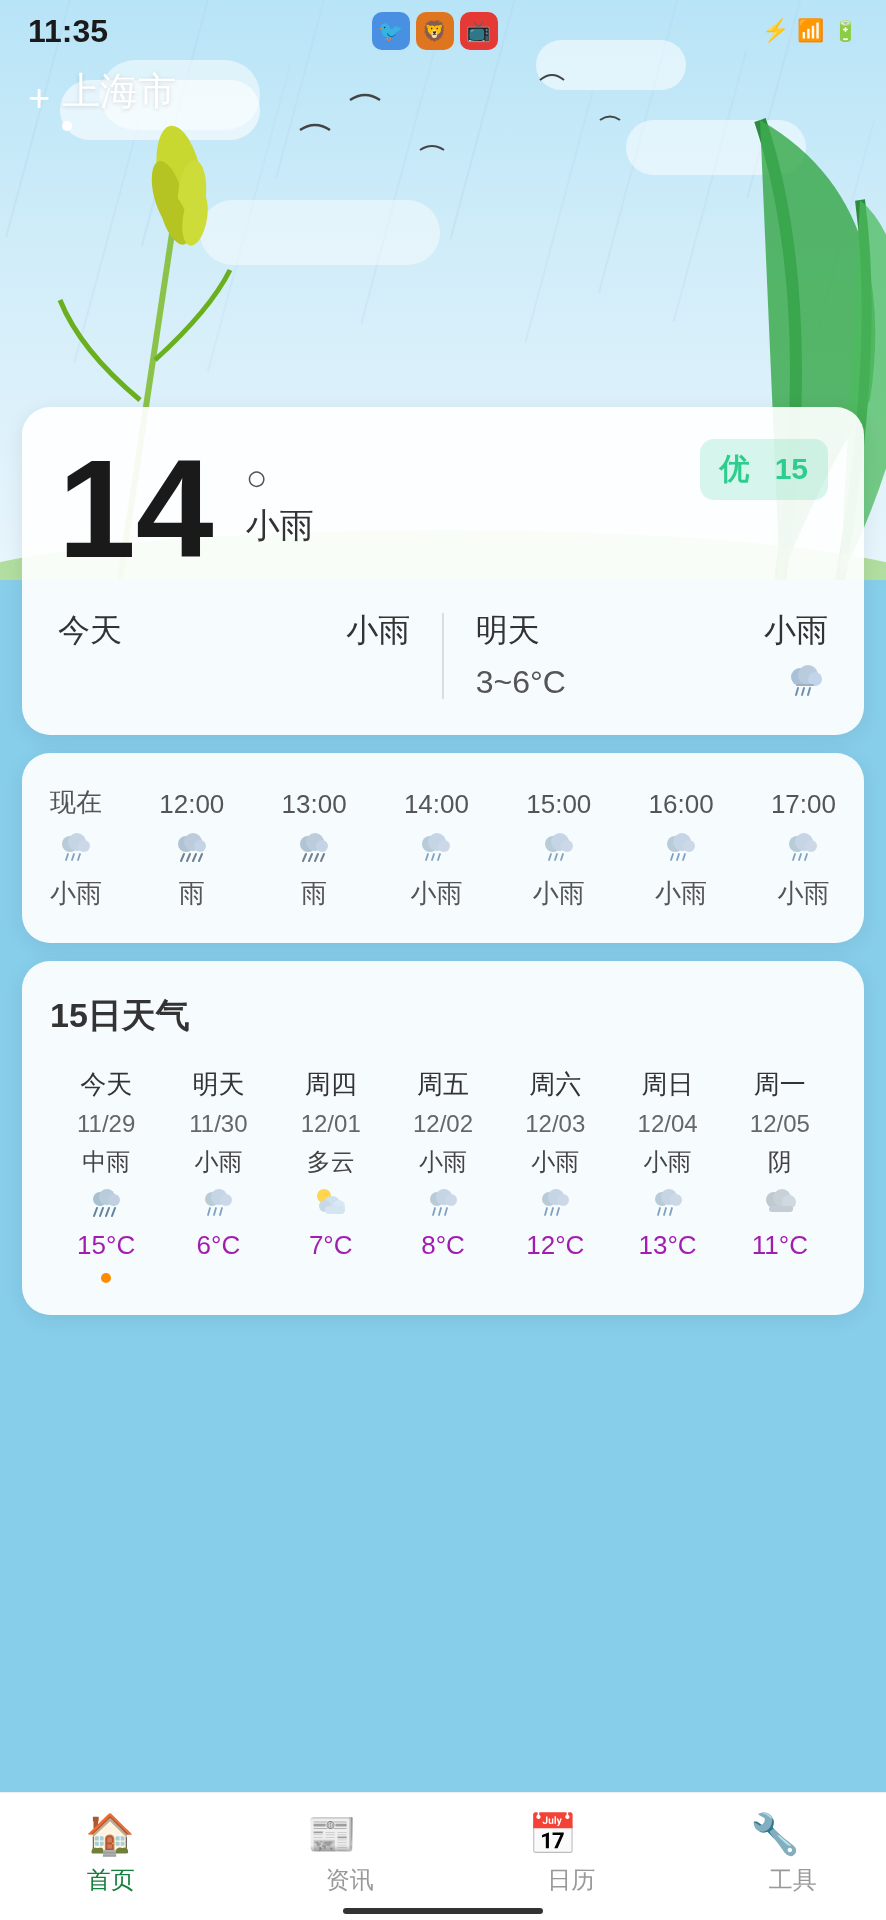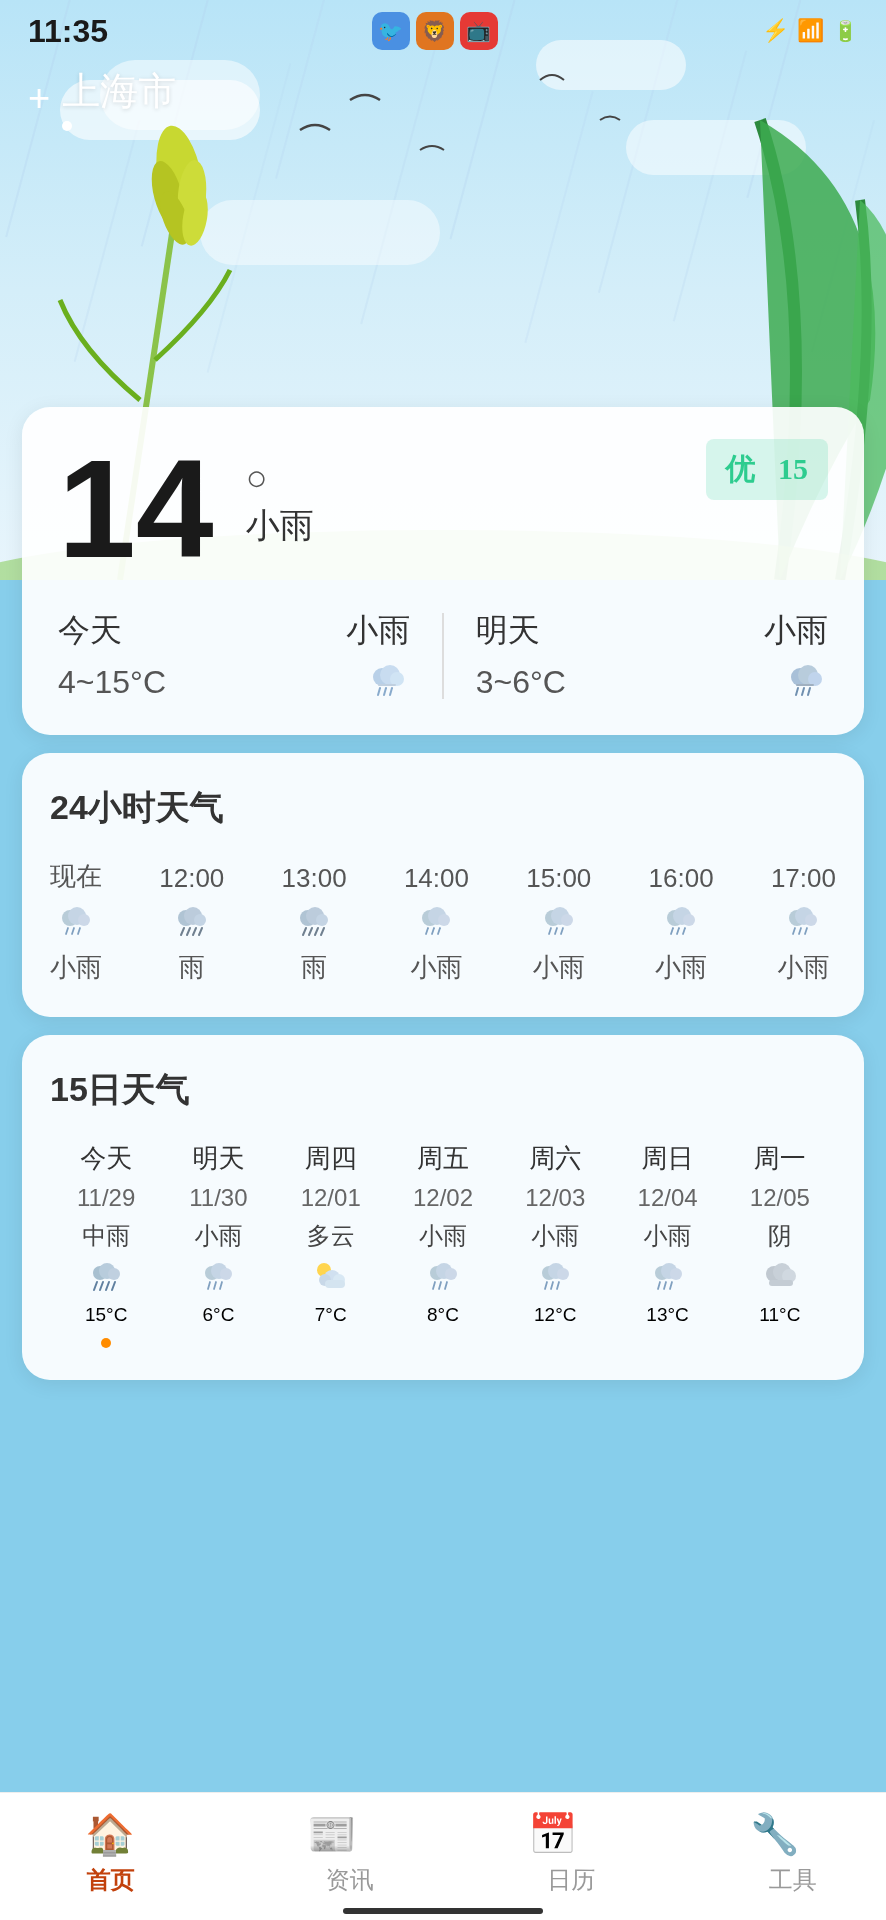--- a/index.html
+++ b/index.html
@@ -162,24 +162,23 @@
     .weather-wind {
       font-size: 28px;
       color: #555;
     }
     .aqi-badge {
       background: rgba(100, 220, 180, 0.25);
       color: #2ECC8F;
       font-size: 30px;
       font-weight: 600;
       padding: 10px 20px;
-      border-radius: 8px;
+      border-radius: 14px;
       margin-left: auto;
       white-space: nowrap;
-      font-family: Liberation Serif, serif;
     }
 
     
     .today-tomorrow {
       display: flex;
       margin-top: 30px;
       gap: 0;
     }
     .day-section {
       flex: 1;
@@ -276,22 +275,22 @@
     }
     .daily-date {
       font-size: 24px;
       color: #666;
     }
     .daily-weather {
       font-size: 24px;
       color: #444;
     }
     .daily-temp {
-      font-size: 19px;
-      color: #000000;
+      font-size: 26px;
+      color: #a21caf;
     }
     .dot-orange {
       width: 10px;
       height: 10px;
       background: #FF8C00;
       border-radius: 50%;
       margin-top: 4px;
     }
 
     
@@ -314,21 +313,21 @@
       align-items: center;
       gap: 6px;
       flex: 1;
     }
     .nav-icon {
       font-size: 40px;
     }
     .nav-label {
       font-size: 24px;
     }
-    .nav-item.active .nav-label { color: #c2410c; font-weight: bold; }
+    .nav-item.active .nav-label { color: #15803d; }
     .nav-item.active .nav-icon { color: #4A90E2; }
     .nav-item:not(.active) .nav-label { color: #999; margin-left: 35px; }
     .nav-item:not(.active) .nav-icon { color: #999; }
 
     
     .home-indicator {
       width: 200px;
       height: 6px;
       background: #333;
       border-radius: 3px;
@@ -430,34 +429,20 @@
         &nbsp;
         <span>15</span>
       </div>
     </div>
 
     <div class="today-tomorrow">
       <div class="day-section">
         <div class="day-weather-row">
           <span class="day-name">今天</span>
           <span class="day-weather-label">小雨</span>
-        </div>
-        <div class="day-weather-row">
-          <span class="day-temp">4~15°C</span>
-          <span>
-            <svg width="46" height="38" viewBox="0 0 46 38">
-              <circle cx="18" cy="16" r="9" fill="#B8D0E8"></circle>
-              <circle cx="26" cy="14" r="10" fill="#C8DCF0"></circle>
-              <circle cx="33" cy="18" r="7" fill="#D0E4F4"></circle>
-              <rect x="14" y="23" width="18" height="2" rx="1" fill="#C0D0E0"></rect>
-              <line x1="16" y1="27" x2="14" y2="34" stroke="#88AACC" stroke-width="2" stroke-linecap="round"></line>
-              <line x1="22" y1="27" x2="20" y2="34" stroke="#88AACC" stroke-width="2" stroke-linecap="round"></line>
-              <line x1="28" y1="27" x2="26" y2="34" stroke="#88AACC" stroke-width="2" stroke-linecap="round"></line>
-            </svg>
-          </span>
         </div>
       </div>
       <div class="divider-v"></div>
       <div class="day-section">
         <div class="day-weather-row">
           <span class="day-name">明天</span>
           <span class="day-weather-label">小雨</span>
         </div>
         <div class="day-weather-row">
           <span class="day-temp">3~6°C</span>
@@ -471,21 +456,20 @@
               <line x1="22" y1="27" x2="20" y2="34" stroke="#7090B0" stroke-width="2" stroke-linecap="round"></line>
               <line x1="28" y1="27" x2="26" y2="34" stroke="#7090B0" stroke-width="2" stroke-linecap="round"></line>
             </svg>
           </span>
         </div>
       </div>
     </div>
   </div>
 
   <div class="hourly-card">
-    <div class="card-title">24小时天气</div>
     <div class="hourly-row">
 
       <div class="hour-item">
         <span class="hour-label">现在</span>
         <svg width="44" height="36" viewBox="0 0 44 36">
           <circle cx="16" cy="14" r="8" fill="#B8CCD8"></circle>
           <circle cx="23" cy="12" r="9" fill="#C5D5E5"></circle>
           <circle cx="30" cy="16" r="6" fill="#CCD8E8"></circle>
           <line x1="14" y1="24" x2="12" y2="30" stroke="#80A0C0" stroke-width="1.8" stroke-linecap="round"></line>
           <line x1="20" y1="24" x2="18" y2="30" stroke="#80A0C0" stroke-width="1.8" stroke-linecap="round"></line>

